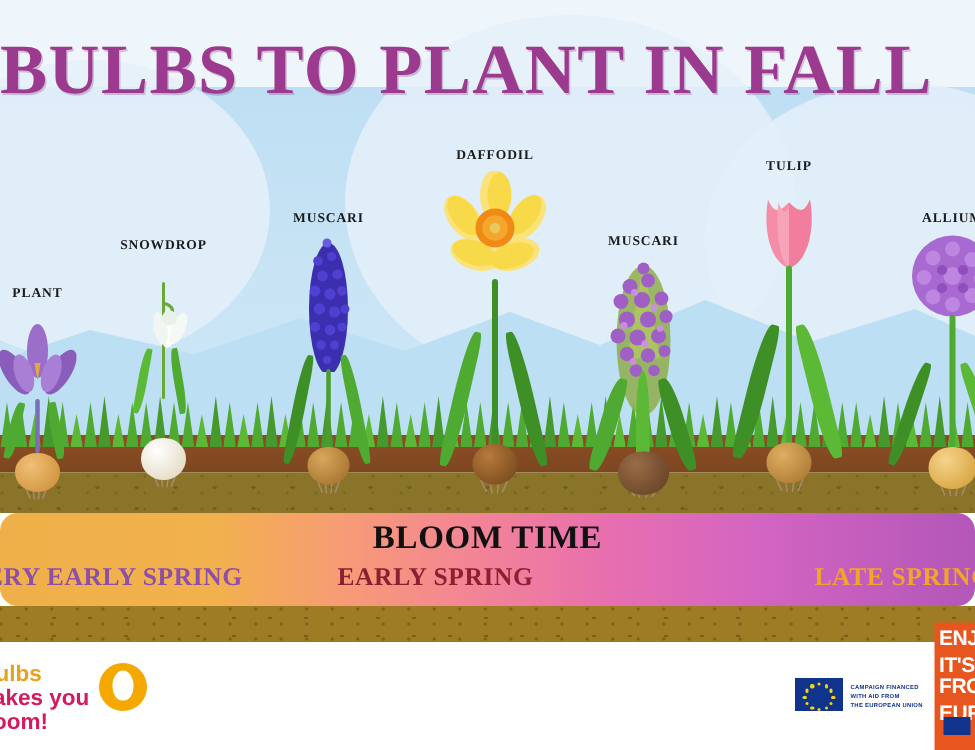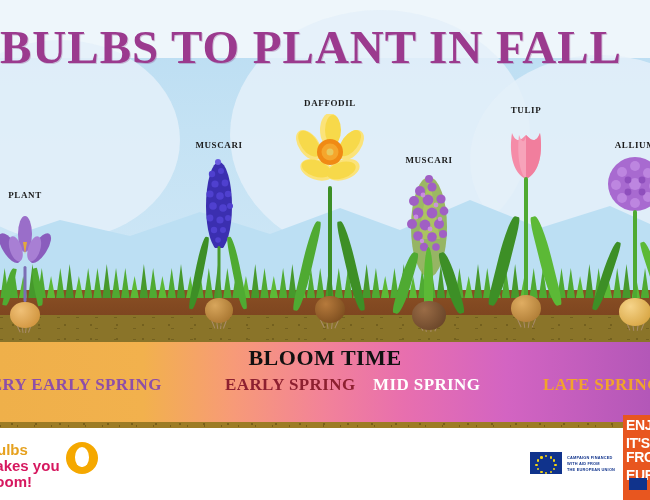--- a/index.html
+++ b/index.html
@@ -104,24 +104,25 @@
     position:absolute; left:50%; transform:translateX(-50%);
     width:34px; height:10px; z-index:4;
   }
   .roots i {
     position:absolute; top:0; width:1px; height:9px; background:#a98b6a;
     transform-origin:top center;
   }
 
   
   .band {
-    position:absolute; left:0; top:342px; width:650px; height:80px; z-index:6;
+    position:absolute; left:0; top:342px; width:650px; height:62px; z-index:6;
     background:linear-gradient(to right,
       #efb04a 0%, #f2b14d 22%, #f79a78 36%, #f28299 50%,
       #e86fae 62%, #d364c2 78%, #b357b8 100%);
+    border-radius:12px;
   }
   .band-title {
     position:absolute; left:0; top:3px; width:650px; text-align:center;
     font-size:22px; font-weight:bold; color:#111; letter-spacing:.5px;
     font-family:"Liberation Serif", serif;
   }
   .phase {
     position:absolute; top:33px; font-size:17px; font-weight:bold;
     letter-spacing:.4px; white-space:nowrap;
     font-family:"Liberation Serif", serif;
@@ -296,20 +297,40 @@
     <div class="leaf" style="left:42px; top:78px; width:7px; height:38px; transform:rotate(-12deg);"></div>
     <div class="roots" style="top:134px;">
       <i style="left:8px;  transform:rotate(-24deg);"></i>
       <i style="left:13px; transform:rotate(-10deg);"></i>
       <i style="left:18px; transform:rotate(6deg);"></i>
       <i style="left:23px; transform:rotate(20deg);"></i>
     </div>
     <div class="bulb" style="top:112px; width:30px; height:26px; background:radial-gradient(circle at 36% 32%, #f0c077, #c98a30);"></div>
   </div>
 
+  <div class="plant" style="left:80px; top:158px; width:58px; height:168px;">
+    <div class="label" style="top:0;">SNOWDROP</div>
+    <div class="stem" style="top:30px; width:2px; height:78px; background:#6aa83a;"></div>
+    <svg width="46" height="42" style="position:absolute; left:6px; top:42px;">
+      <path d="M23,2 Q30,4 29,9" stroke="#6aa83a" stroke-width="2" fill="none"></path>
+      <ellipse cx="27" cy="20" rx="5" ry="12" fill="#ffffff" transform="rotate(10 27 20)"></ellipse>
+      <ellipse cx="33" cy="19" rx="4.5" ry="11" fill="#f4f9f5" transform="rotate(22 33 19)"></ellipse>
+      <ellipse cx="21" cy="19" rx="4.5" ry="11" fill="#f0f6f1" transform="rotate(-12 21 19)"></ellipse>
+      <ellipse cx="27" cy="12" rx="5" ry="5" fill="#e8f2e9"></ellipse>
+    </svg>
+    <div class="leaf" style="left:12px; top:74px; width:6px; height:44px; background:#5cb936; transform:rotate(10deg);"></div>
+    <div class="leaf" style="left:36px; top:74px; width:6px; height:44px; background:#4faa32; transform:rotate(-10deg);"></div>
+    <div class="roots" style="top:158px;">
+      <i style="left:10px; transform:rotate(-20deg);"></i>
+      <i style="left:15px; transform:rotate(-6deg);"></i>
+      <i style="left:20px; transform:rotate(8deg);"></i>
+      <i style="left:25px; transform:rotate(22deg);"></i>
+    </div>
+    <div class="bulb" style="top:134px; width:30px; height:28px; background:radial-gradient(circle at 36% 30%, #ffffff, #ddd3b8);"></div>
+  </div>
 
   <div class="plant" style="left:185px; top:140px; width:68px; height:188px;">
     <div class="label" style="top:0;">MUSCARI</div>
     <svg width="34" height="92" style="position:absolute; left:17px; top:16px;">
       <ellipse cx="17" cy="50" rx="13" ry="44" fill="#3b2fb0"></ellipse>
       <g fill="#4f40cf">
         <circle cx="10" cy="18" r="3.2"></circle>
           <circle cx="19" cy="15" r="3"></circle>
         <circle cx="13" cy="28" r="3.6"></circle>
           <circle cx="23" cy="27" r="3.4"></circle>
@@ -470,21 +491,20 @@
       <i style="left:20px; transform:rotate(8deg);"></i>
       <i style="left:26px; transform:rotate(22deg);"></i>
     </div>
     <div class="bulb" style="top:158px; width:32px; height:28px; background:radial-gradient(circle at 36% 30%, #f6d48a, #d09a32);"></div>
   </div>
 
   <div class="band">
     <div class="band-title">BLOOM TIME</div>
     <div class="phase" style="left:-22px; color:#8e4fa8;">VERY EARLY SPRING</div>
     <div class="phase" style="left:185px; color:#8d2030;margin-left:40px;">EARLY SPRING</div>
-    <div class="phase" style="left:373px; color:#ffffff;">MID SPRING</div>
     <div class="phase" style="left:543px; color:#f2a42b;">LATE SPRING</div>
   </div>
 
   <div class="soil-bottom"></div>
 
   <div class="footer">
     <div class="logo">
       <div class="logo-l1">iBulbs</div>
       <div class="logo-l2">makes you bloom!</div>
       <div class="bulbmark"></div>

